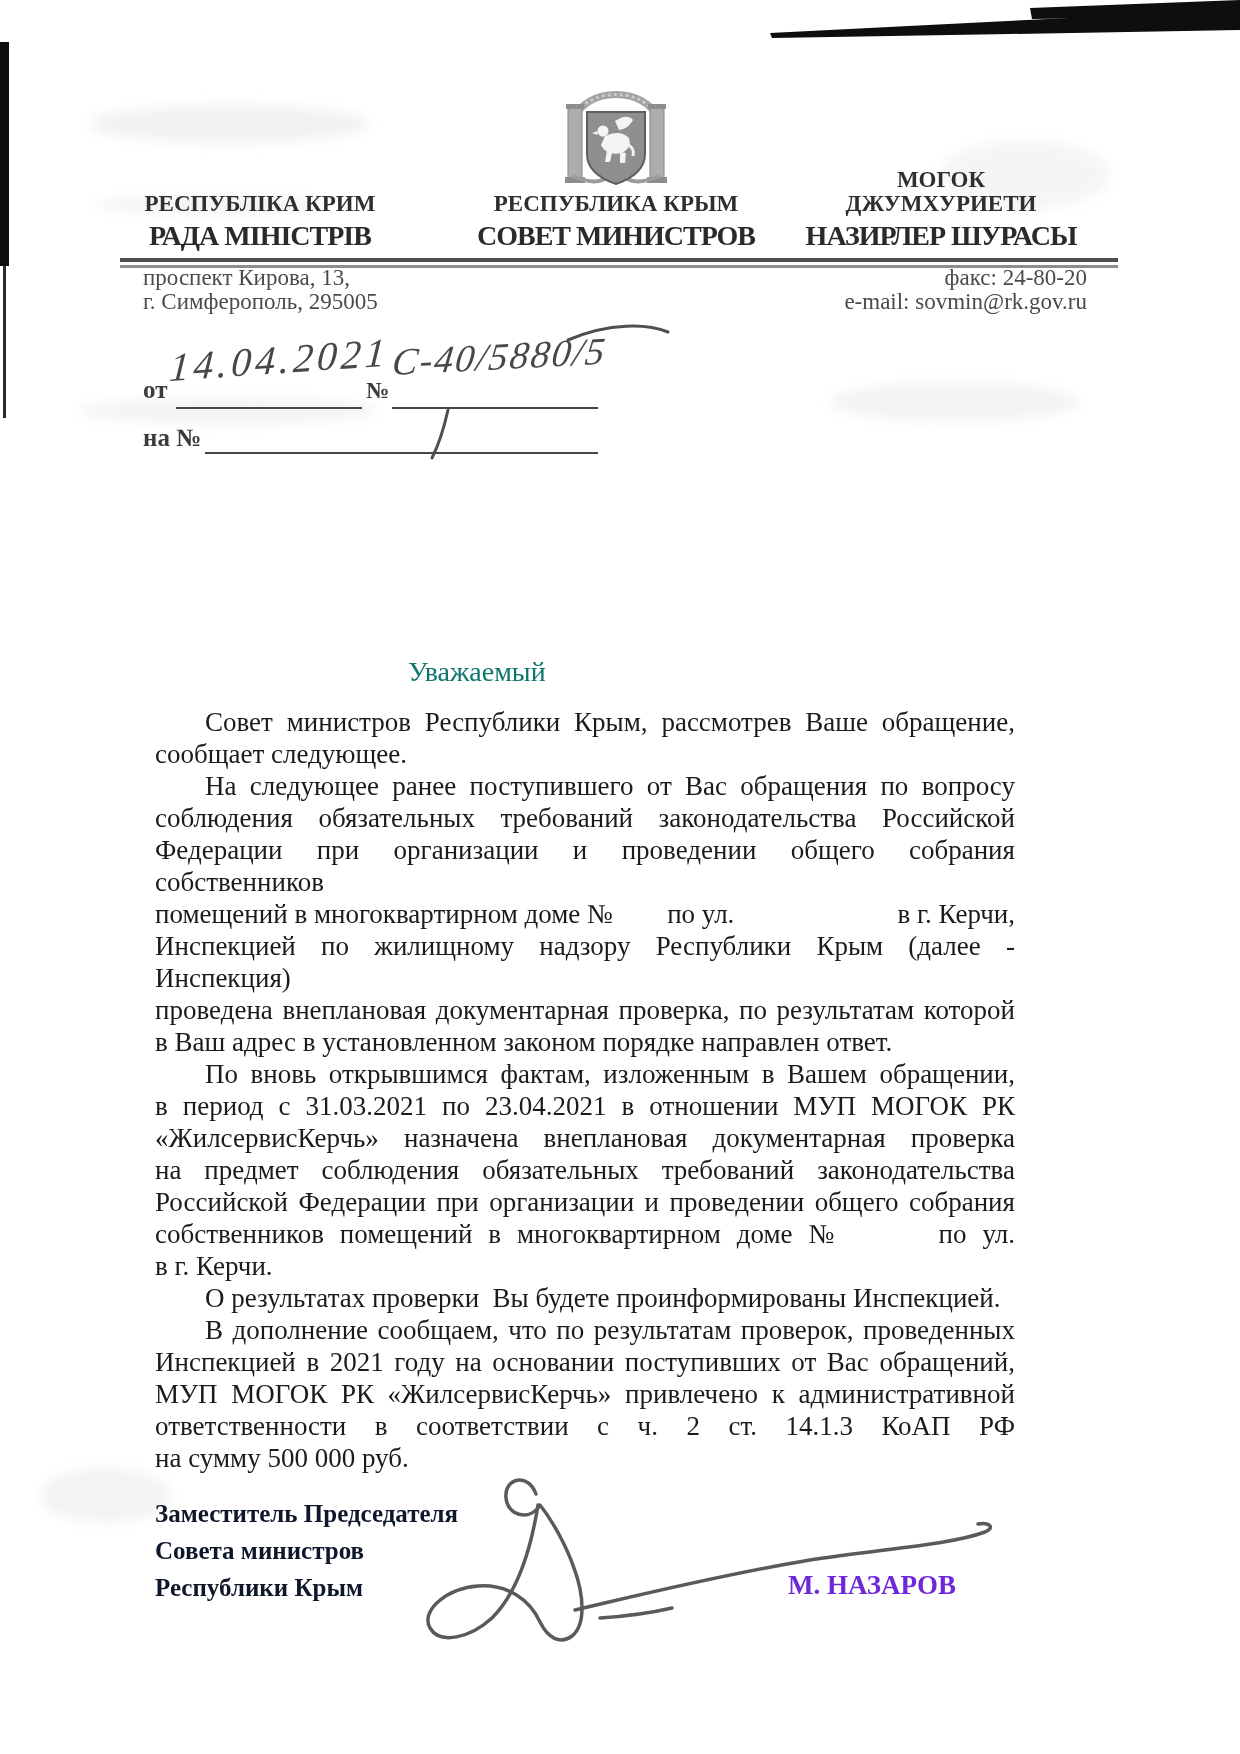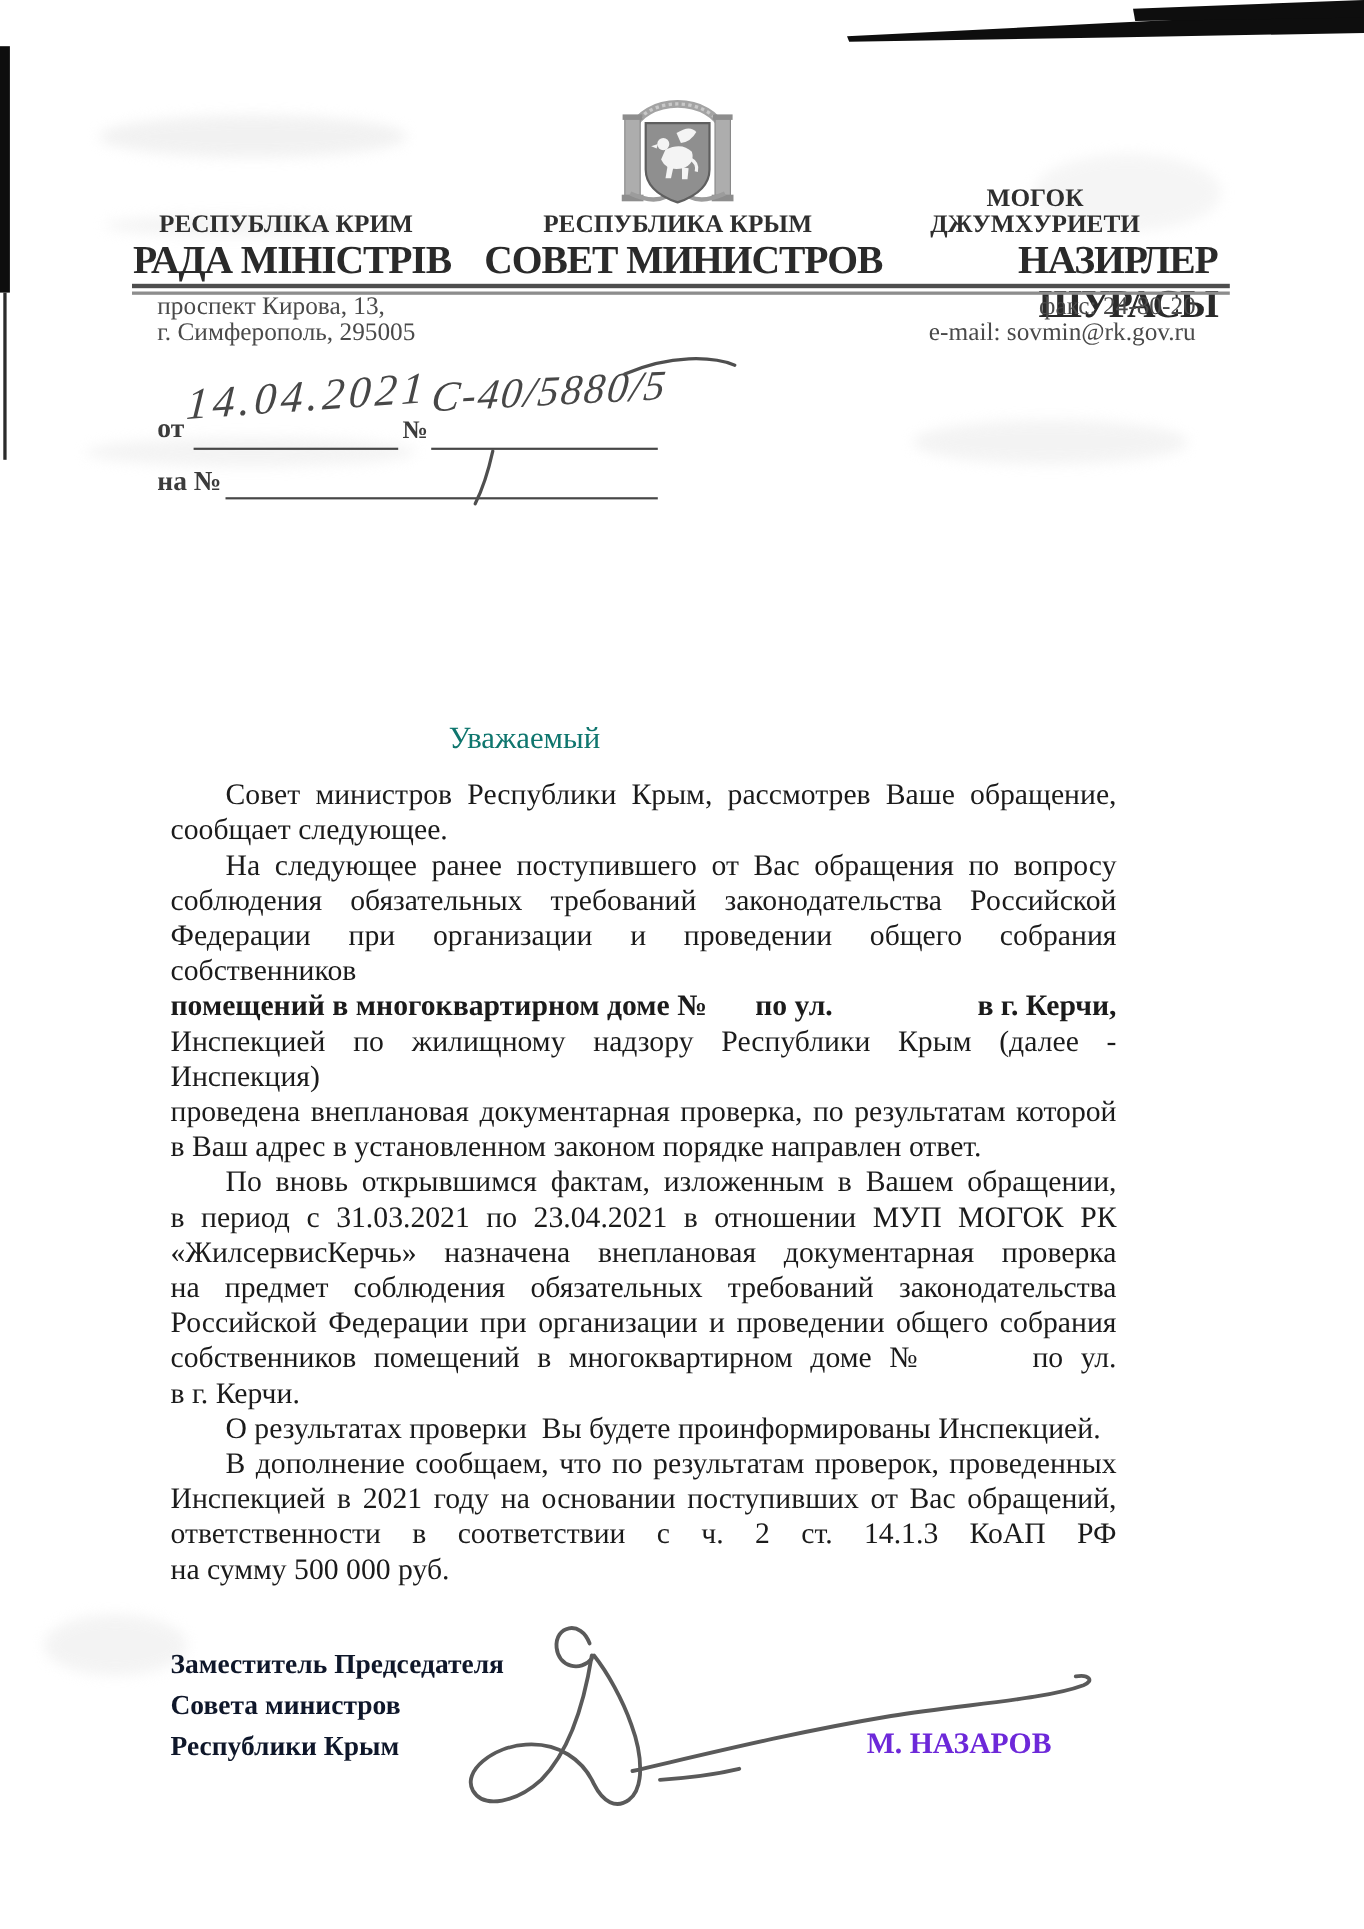--- a/index.html
+++ b/index.html
@@ -5,37 +5,37 @@
   html,body{margin:0;padding:0;background:#fff;}
   .page{position:relative;width:1240px;height:1754px;background:#ffffff;overflow:hidden;
         font-family:"Liberation Serif", serif;color:#1b1b1b;}
   
   .bar-left{position:absolute;left:0;top:42px;width:9px;height:224px;background:#0e0e0e;}
   .bar-left-thin{position:absolute;left:3px;top:266px;width:3px;height:152px;background:#2b2b2b;}
   .blob{position:absolute;background:#ececec;filter:blur(6px);border-radius:50%;}
   
   .lh-small{position:absolute;font-weight:bold;font-size:23px;line-height:24px;color:#2f2f2f;
             text-align:center;letter-spacing:0px;}
-  .lh-big{position:absolute;font-weight:bold;font-size:36px;line-height:40px;color:#2a2a2a;
-          text-align:right;letter-spacing:-1px;}
+  .lh-big{position:absolute;font-weight:bold;font-size:28px;line-height:40px;color:#2a2a2a;
+          text-align:center;letter-spacing:-1px;}
   .rule-a{position:absolute;left:120px;top:258px;width:998px;height:4px;background:#4e4e4e;}
   .rule-b{position:absolute;left:120px;top:265px;width:998px;height:3px;background:#8d8d8d;}
   .addr{position:absolute;font-size:23px;line-height:24px;color:#4a4a4a;}
   
   .ref-label{position:absolute;font-size:25px;color:#3c3c3c;font-weight:bold;}
   .uline{position:absolute;height:2px;background:#474747;}
   .hw{position:absolute;font-style:italic;color:#474747;white-space:nowrap;
       transform-origin:left bottom;}
   
   .salutation{position:absolute;left:408px;top:656px;font-size:28px;font-weight:normal;color:#0f766e;}
   .body-block{position:absolute;left:155px;top:706px;width:860px;font-size:27px;line-height:32px;}
   .line{width:100%;}
   .just{text-align:justify;text-align-last:justify;}
   .ind{text-indent:50px;}
-  .gapline{display:flex;align-items:flex-end;font-weight:bold;}
+  .gapline{display:flex;align-items:flex-end;}
   .gapline .sp1{flex-grow:1;}
   .gapline .sp2{flex-grow:3;}
   
   .sig-line{position:absolute;left:155px;font-size:25px;font-weight:bold;color:#0f172a;}
   .sig-name{position:absolute;left:788px;top:1570px;font-size:27px;font-weight:bold;color:#6d28d9;}
   .overlay{position:absolute;left:0;top:0;pointer-events:none;}
   .emblem{position:absolute;left:565px;top:88px;width:102px;height:102px;}
 </style>
 </head>
 <body>
@@ -120,20 +120,21 @@
     <div class="line just ind">По вновь открывшимся фактам, изложенным в Вашем обращении,</div>
     <div class="line just">в период с 31.03.2021 по 23.04.2021 в отношении МУП МОГОК РК</div>
     <div class="line just">«ЖилсервисКерчь» назначена внеплановая документарная проверка</div>
     <div class="line just">на предмет соблюдения обязательных требований законодательства</div>
     <div class="line just">Российской Федерации при организации и проведении общего собрания</div>
     <div class="line just">собственников помещений в многоквартирном доме №&nbsp;&nbsp;&nbsp;&nbsp;&nbsp; по ул.</div>
     <div class="line">в г. Керчи.</div>
     <div class="line ind">О результатах проверки&nbsp; Вы будете проинформированы Инспекцией.</div>
     <div class="line just ind">В дополнение сообщаем, что по результатам проверок, проведенных</div>
     <div class="line just">Инспекцией в 2021 году на основании поступивших от Вас обращений,</div>
+    <div class="line just">МУП МОГОК РК «ЖилсервисКерчь» привлечено к административной</div>
     <div class="line just">ответственности в&nbsp;соответствии с ч. 2 ст. 14.1.3 КоАП РФ</div>
     <div class="line">на сумму 500 000 руб.</div>
   </div>
 
   <div class="sig-line" style="top:1500px;">Заместитель Председателя</div>
   <div class="sig-line" style="top:1537px;">Совета министров</div>
   <div class="sig-line" style="top:1574px;">Республики Крым</div>
   <div class="sig-name">М. НАЗАРОВ</div>
 
   <svg class="overlay" width="1240" height="1754" viewBox="0 0 1240 1754">

